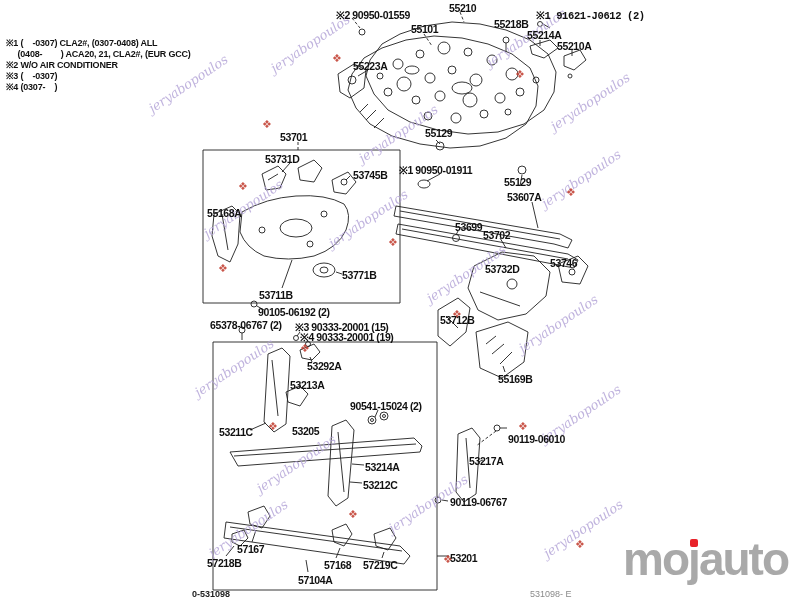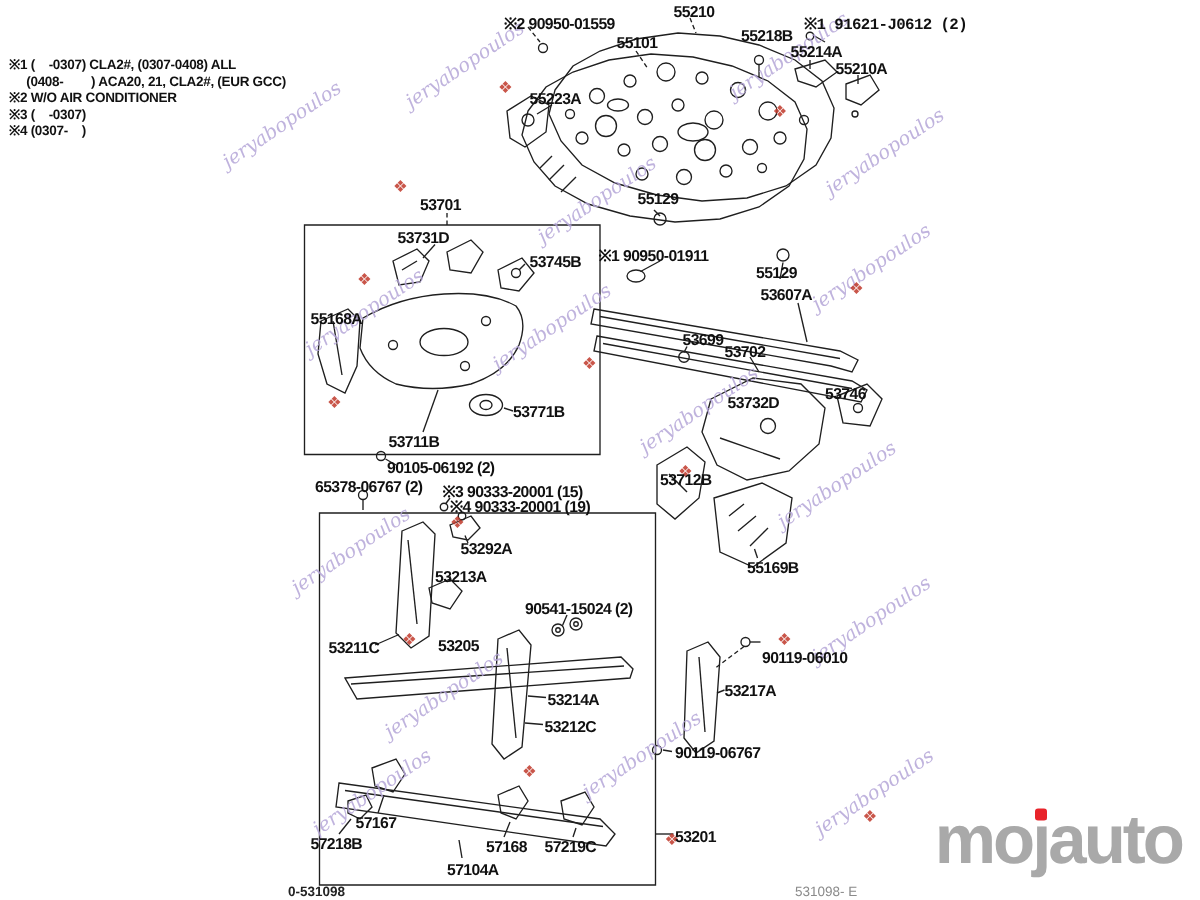--- a/index.html
+++ b/index.html
@@ -267,21 +267,21 @@
       <div class="part-label" style="left: 300px; top: 330px;">※4 90333-20001 (19)</div>
       <div class="part-label" style="left: 440px; top: 314px;">53712B</div>
       <div class="part-label" style="left: 498px; top: 373px;">55169B</div>
       <div class="part-label" style="left: 307px; top: 360px;">53292A</div>
       <div class="part-label" style="left: 290px; top: 379px; text-align: center;">53213A</div>
       <div class="part-label" style="left: 350px; top: 400px;">90541-15024 (2)</div>
       <div class="part-label" style="left: 508px; top: 421px; margin-top: 12px;">90119-06010</div>
       <div class="part-label" style="left: 219px; top: 426px;">53211C</div>
       <div class="part-label" style="left: 292px; top: 425px;">53205</div>
       <div class="part-label" style="left: 365px; top: 461px;">53214A</div>
-      <div class="part-label" style="left: 483px; top: 455px;">53217A</div>
+      <div class="part-label" style="left: 469px; top: 455px;">53217A</div>
       <div class="part-label" style="left: 363px; top: 479px;">53212C</div>
       <div class="part-label" style="left: 450px; top: 496px;">90119-06767</div>
       <div class="part-label" style="left: 237px; top: 543px;">57167</div>
       <div class="part-label" style="left: 207px; top: 557px;">57218B</div>
       <div class="part-label" style="left: 450px; top: 552px;">53201</div>
       <div class="part-label" style="left: 324px; top: 559px;">57168</div>
       <div class="part-label" style="left: 363px; top: 559px;">57219C</div>
       <div class="part-label" style="left: 298px; top: 574px;">57104A</div>
     </div>
 

